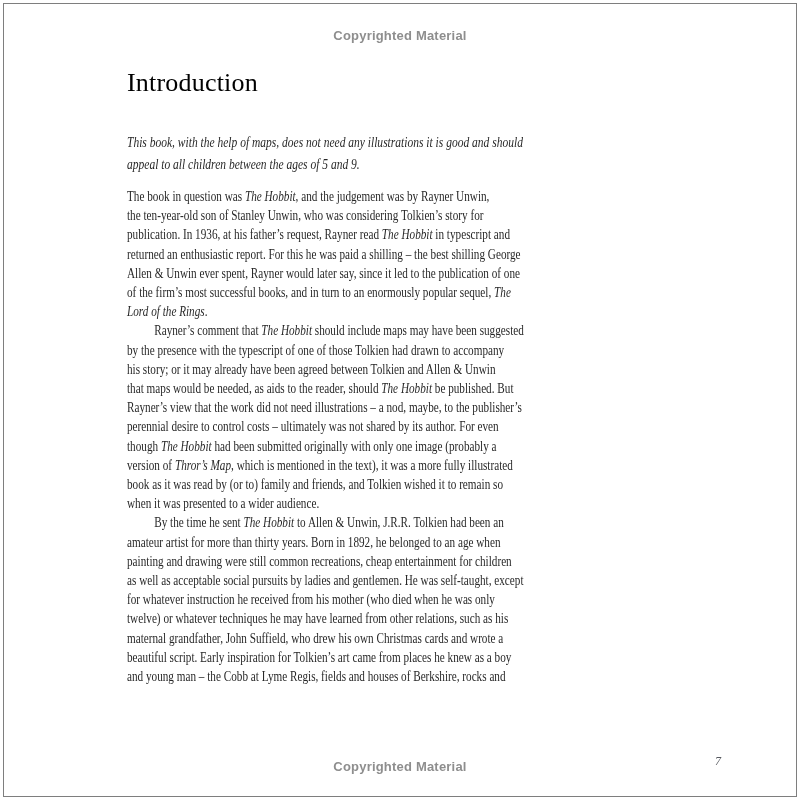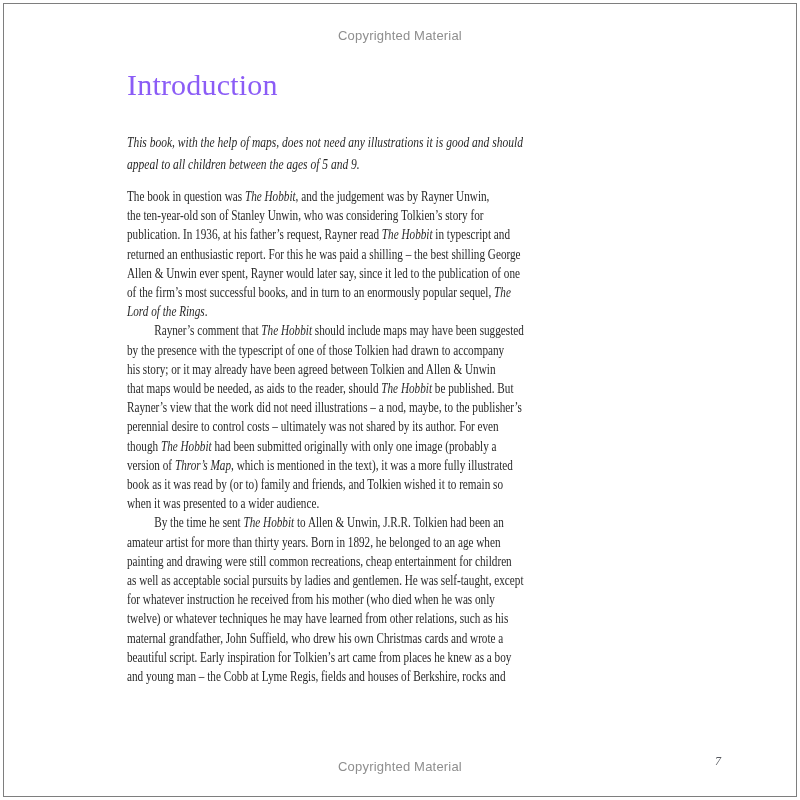--- a/index.html
+++ b/index.html
@@ -21,34 +21,34 @@
     position: absolute;
     left: 3px; top: 3px; right: 3px; bottom: 3px;
     border: 1px solid #7e7e7e;
     pointer-events: none;
   }
   .notice {
     position: absolute;
     left: 0; right: 0;
     text-align: center;
     font-family: "Liberation Sans", sans-serif;
-    font-weight: normal;
+    font-weight: bold;
     font-size: 13px;
     letter-spacing: 0.2px;
     color: #8e8e8e;
   }
   .notice-top { top: 28px; }
   .notice-bottom { bottom: 26px; }
   .title {
     position: absolute;
     left: 127px;
     top: 68px;
-    font-size: 30px;
+    font-size: 26px;
     font-weight: 400;
-    color: #8b5cf6;
+    color: #000000;
     letter-spacing: 0.2px;
   }
   .text-col {
     position: absolute;
     left: 127px;
     top: 132px;
     width: 640px;
     transform: scaleX(0.8);
     transform-origin: 0 0;
     color: #282828;

